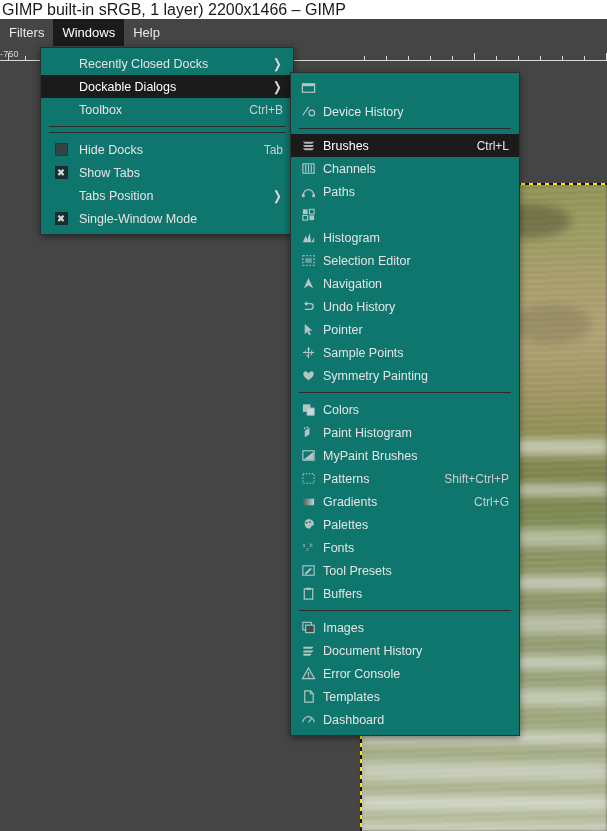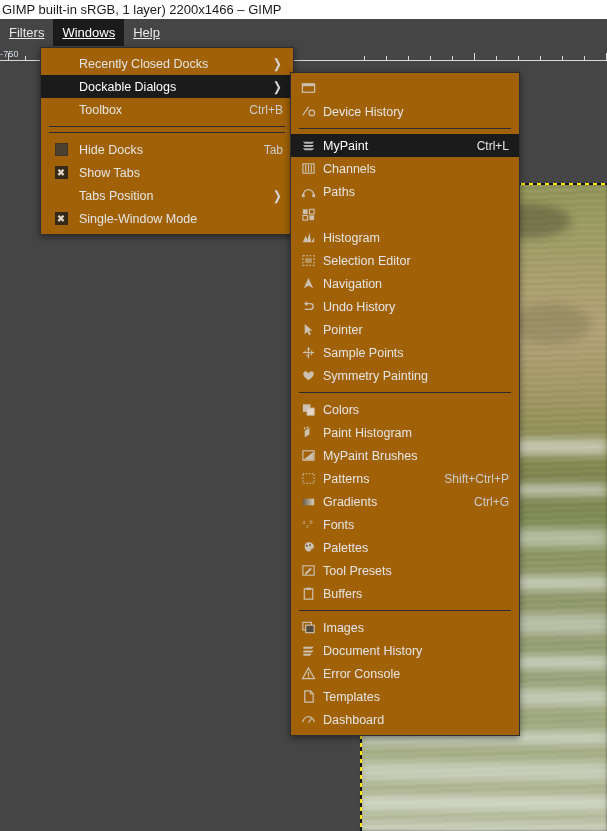--- a/index.html
+++ b/index.html
@@ -15,42 +15,41 @@
     background: #454545;
     overflow: hidden;
   }
 
   
   #titlebar {
     position: absolute; left: 0; top: 0;
     width: 607px; height: 35px;
     background: #ffffff;
     color: #1a1a1a;
-    font-size: 13px;
+    font-size: 16px;
     line-height: 19px;
     padding-left: 2px;
     white-space: nowrap;
     overflow: hidden;
   }
 
   
   #menubar {
     position: absolute; left: 0; top: 19px;
     width: 607px; height: 27px;
     background: #454545;
     display: flex;
     align-items: stretch;
   }
   .menubar-item {
     font-size: 13px;
     color: #e8e8e8;
     padding: 0 9px;
     display: flex; align-items: center;
     cursor: default;
-    text-decoration: underline;
   }
   .menubar-item.active {
     background: #1b1b1b;
     color: #ffffff;
   }
 
   
   #canvas-area {
     position: absolute; left: 0; top: 46px;
     width: 607px; height: 785px;
@@ -129,21 +128,21 @@
     position: absolute; left: 360px; top: 183px;
     width: 2px; height: 648px;
     background: repeating-linear-gradient(to bottom,
       #ffe800 0px, #ffe800 4px, #151515 4px, #151515 8px);
     z-index: 5;
   }
 
   
   .menu {
     position: absolute;
-    background: #a16207;
+    background: #0f766e;
     border: 1px solid #2e2e2e;
     box-shadow: 0 2px 7px rgba(0,0,0,.45);
     z-index: 40;
     padding: 4px 0;
   }
   #menu-windows { left: 40px; top: 47px; width: 254px; }
   #menu-dockable { left: 290px; top: 72px; width: 230px; }
 
   .mi {
     position: relative;
@@ -332,21 +331,21 @@
       <div class="mi sel">
         <span class="mi-icon">
           <span>
             <svg width="15" height="15" viewBox="0 0 16 16">
               <path d="M2 4h12l-2 2H4z" fill="#d6d6d6"></path>
               <path d="M2 7.5h12l-2 2H4z" fill="#d6d6d6"></path>
               <path d="M2 11h12l-2 2H4z" fill="#d6d6d6"></path>
             </svg>
           </span>
         </span>
-        <span class="mi-label">MyPaint</span>
+        <span class="mi-label">Brushes</span>
         <span class="mi-accel">Ctrl+L</span>
       </div>
       <div class="mi">
         <span class="mi-icon">
           <span>
             <svg width="15" height="15" viewBox="0 0 16 16">
               <rect x="2" y="3" width="12" height="10" fill="none" stroke="#d6d6d6" stroke-width="1.2"></rect>
               <line x1="5" y1="4" x2="5" y2="12" stroke="#d6d6d6" stroke-width="1.2"></line>
               <line x1="8" y1="4" x2="8" y2="12" stroke="#d6d6d6" stroke-width="1.2"></line>
               <line x1="11" y1="4" x2="11" y2="12" stroke="#d6d6d6" stroke-width="1.2"></line>
@@ -512,44 +511,44 @@
             </svg>
           </span>
         </span>
         <span class="mi-label">Gradients</span>
         <span class="mi-accel">Ctrl+G</span>
       </div>
       <div class="mi">
         <span class="mi-icon">
           <span>
             <svg width="15" height="15" viewBox="0 0 16 16">
+              <path d="M8 2.5c3.4 0 5.8 2.2 5.8 4.8 0 1.7-1.4 1.9-2.3 2.3-1 .4-.7 1.7-1.6 2.3-2.4 1.4-6-.9-6-4.8C3.9 4.4 5.2 2.5 8 2.5z" fill="#d6d6d6"></path>
+              <circle cx="6" cy="6" r="1" fill="#454545"></circle>
+              <circle cx="9.6" cy="5.4" r="1" fill="#454545"></circle>
+            </svg>
+          </span>
+        </span>
+        <span class="mi-label">Palettes</span>
+      </div>
+      <div class="mi">
+        <span class="mi-icon">
+          <span>
+            <svg width="15" height="15" viewBox="0 0 16 16">
               <text x="1.5" y="7.5" font-size="6.5" fill="#d6d6d6" font-family="serif">a</text>
               <text x="5.5" y="11.5" font-size="6.5" fill="#d6d6d6" font-family="serif">c</text>
               <text x="9" y="7.5" font-size="6.5" fill="#d6d6d6" font-family="serif">b</text>
             </svg>
           </span>
         </span>
         <span class="mi-label">Fonts</span>
       </div>
       <div class="mi">
         <span class="mi-icon">
           <span>
             <svg width="15" height="15" viewBox="0 0 16 16">
-              <path d="M8 2.5c3.4 0 5.8 2.2 5.8 4.8 0 1.7-1.4 1.9-2.3 2.3-1 .4-.7 1.7-1.6 2.3-2.4 1.4-6-.9-6-4.8C3.9 4.4 5.2 2.5 8 2.5z" fill="#d6d6d6"></path>
-              <circle cx="6" cy="6" r="1" fill="#454545"></circle>
-              <circle cx="9.6" cy="5.4" r="1" fill="#454545"></circle>
-            </svg>
-          </span>
-        </span>
-        <span class="mi-label">Palettes</span>
-      </div>
-      <div class="mi">
-        <span class="mi-icon">
-          <span>
-            <svg width="15" height="15" viewBox="0 0 16 16">
               <rect x="2" y="3" width="12" height="10" fill="none" stroke="#d6d6d6" stroke-width="1.2"></rect>
               <path d="M4 11l6-6 1.5 1.5-6 6z" fill="#d6d6d6"></path>
             </svg>
           </span>
         </span>
         <span class="mi-label">Tool Presets</span>
       </div>
       <div class="mi">
         <span class="mi-icon">
           <span>

